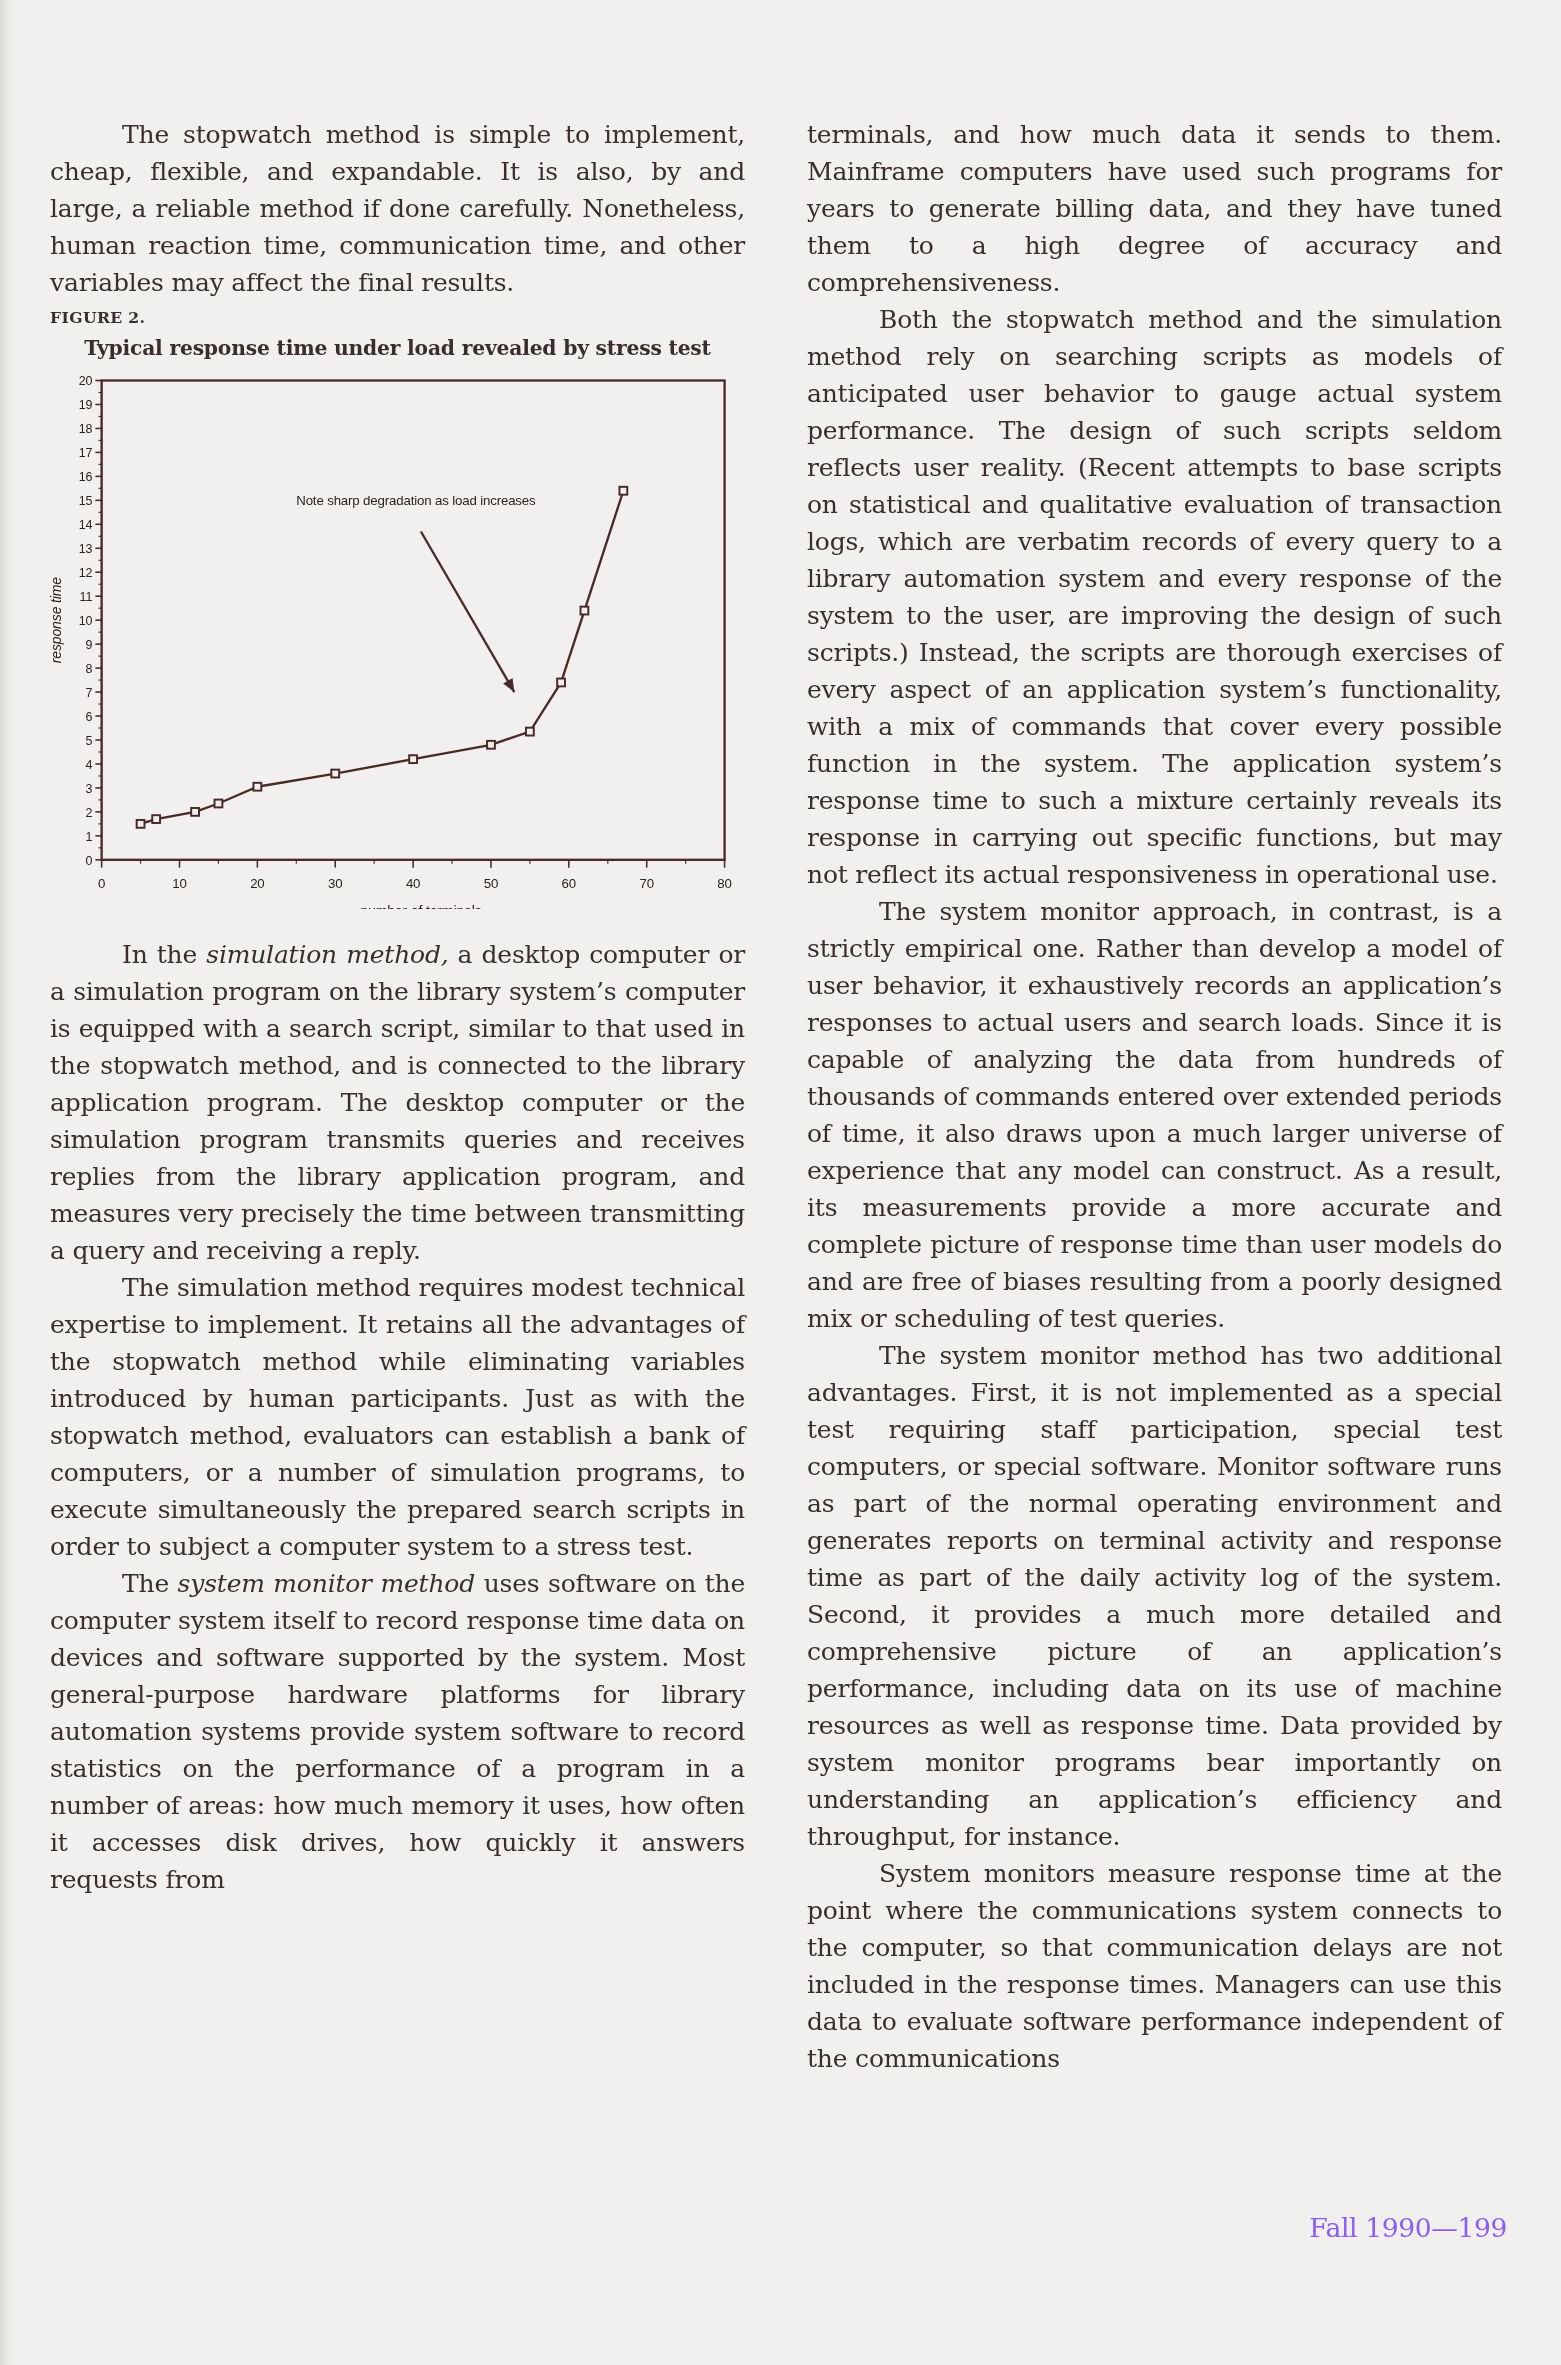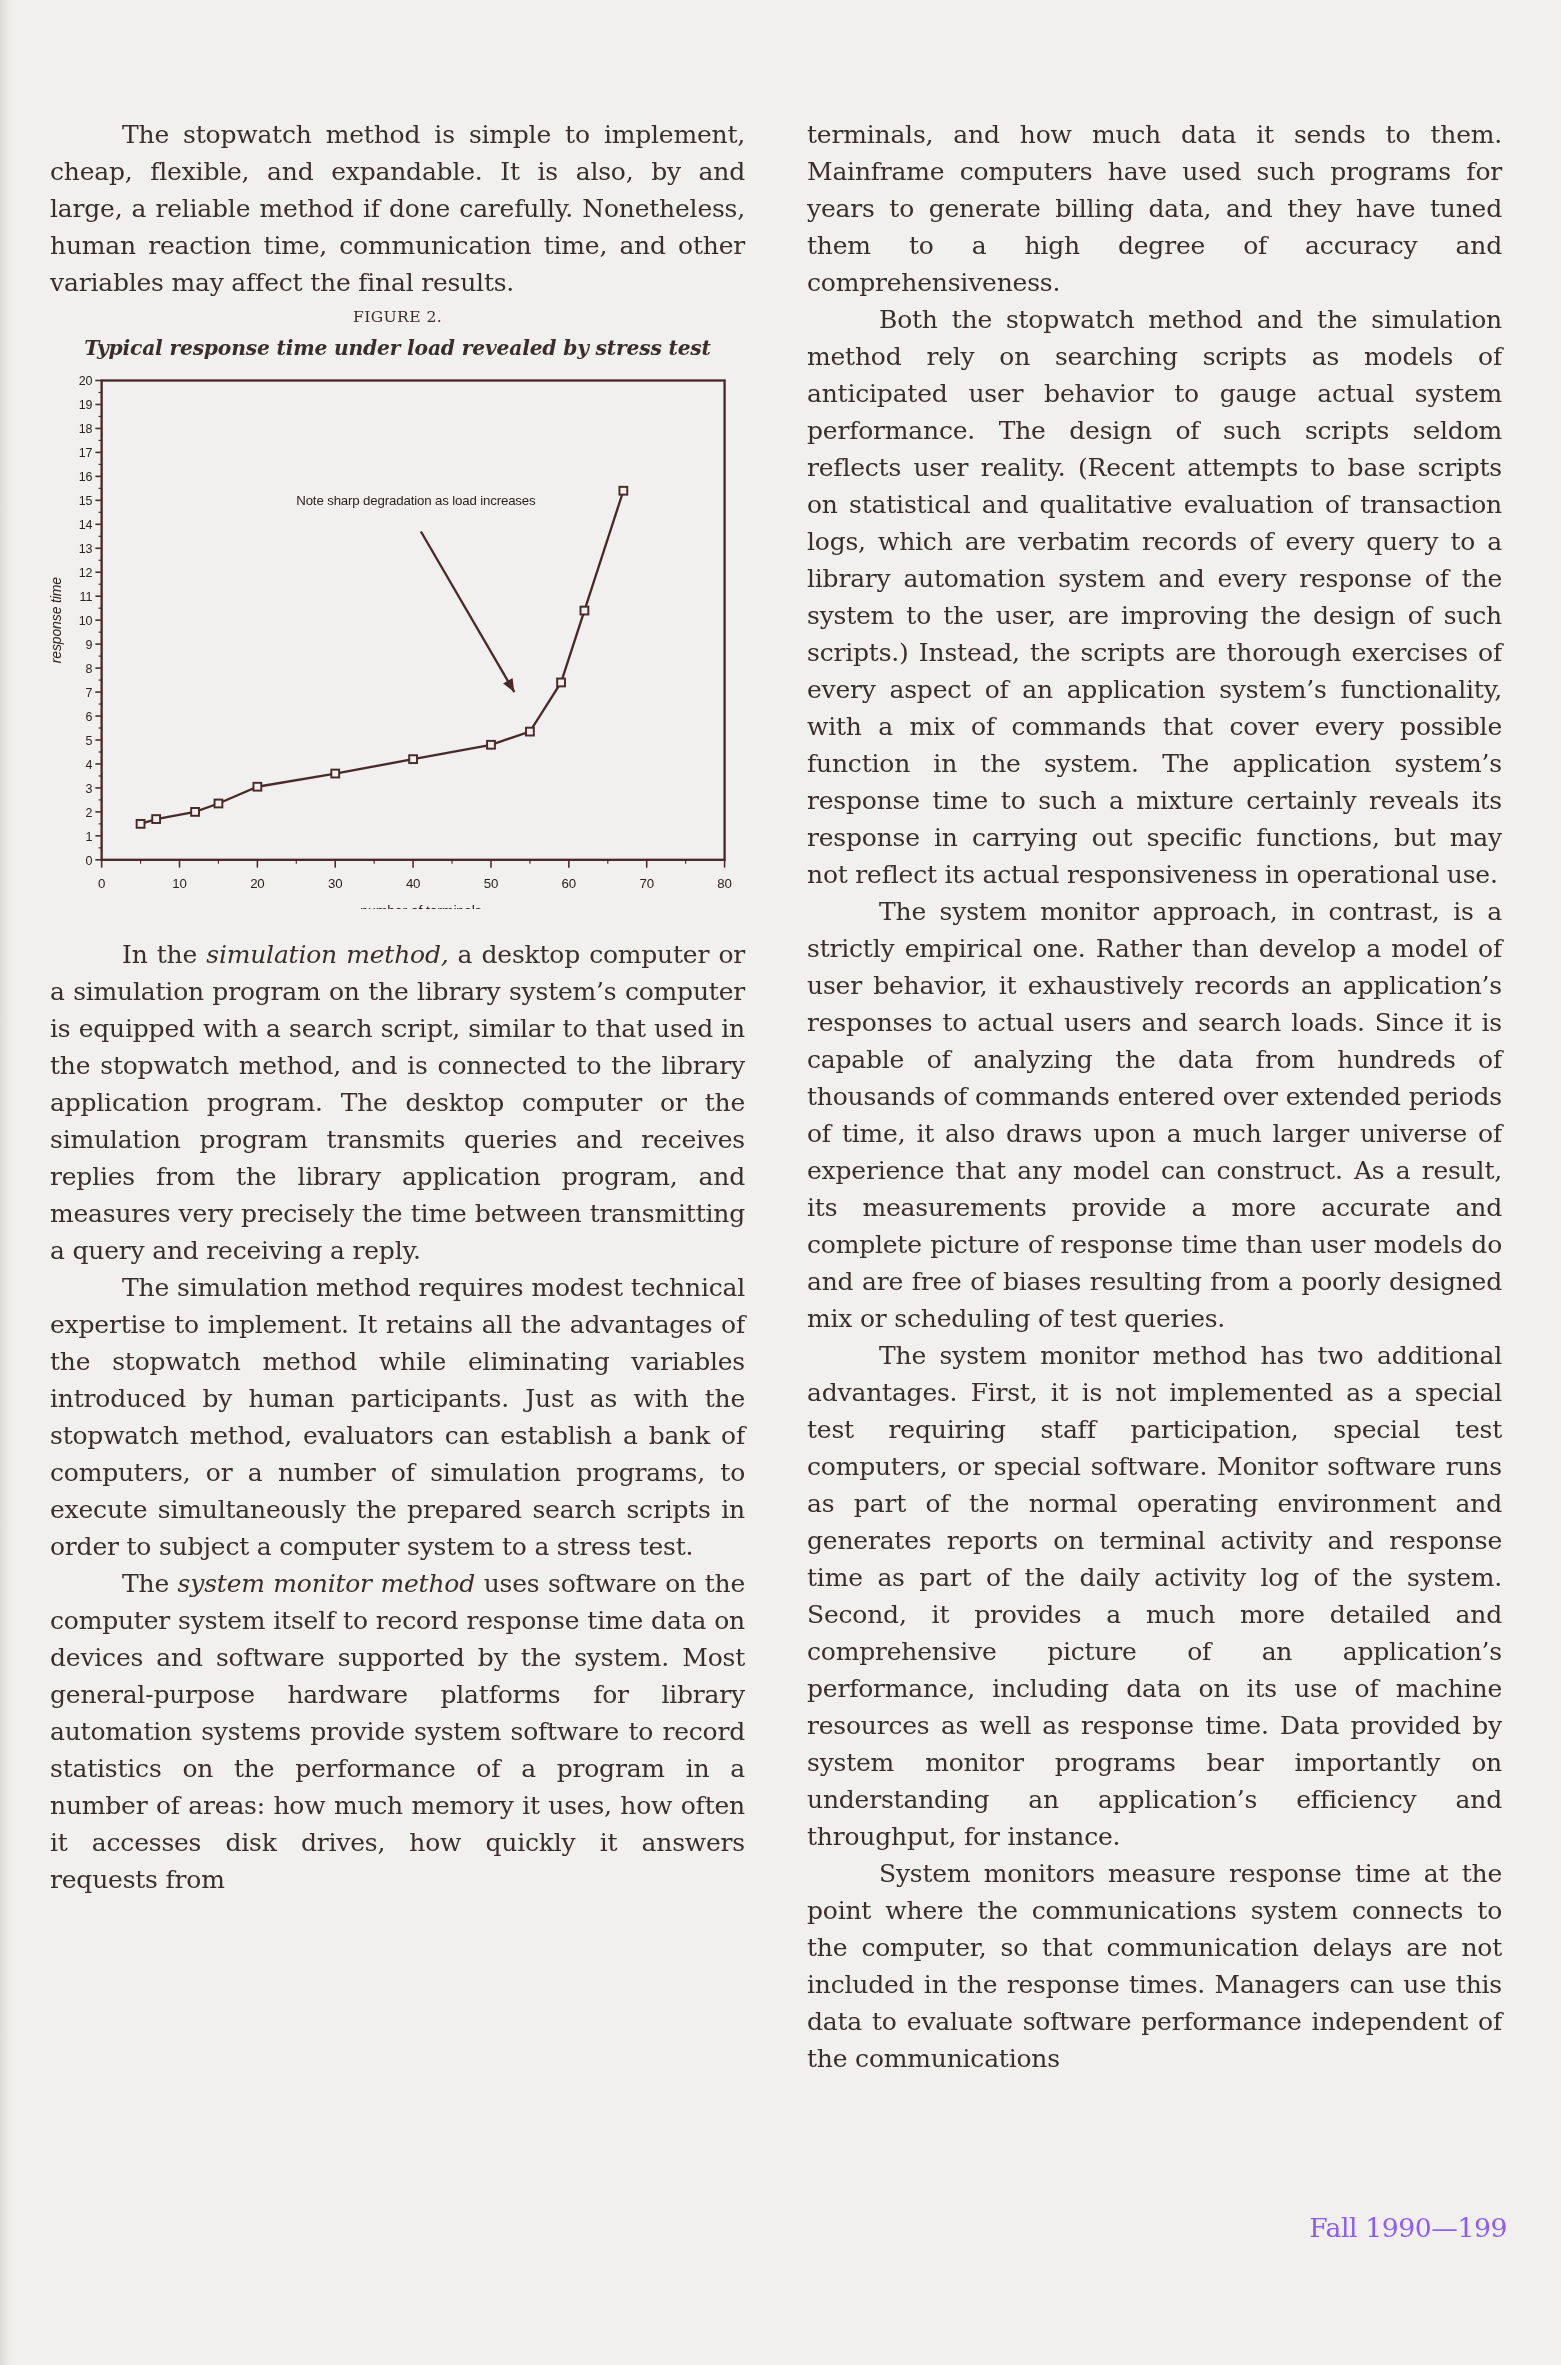--- a/index.html
+++ b/index.html
@@ -24,28 +24,28 @@
   .col p { margin: 0; }
   .col p.indent { text-indent: 72px; }
   .col p + p { margin-top: 0; }
   em { }
 
   .figure {
     position: relative; width: 695px; height: 605px;
     margin-top: 3.1px; margin-bottom: 26.6px;
   }
   .fig-label {
-    position: absolute; left: 0; width: 695px; top: 4.7px; text-align: center;
-    font-size: 15.6px; font-weight: normal; letter-spacing: 0.4px;
+    position: absolute; left: 0; width: 695px; top: 4.7px; text-align: left;
+    font-size: 15.6px; font-weight: bold; letter-spacing: 0.4px;
     font-family: "DejaVu Serif", serif; line-height: 17px;
   }
   .fig-title {
     position: absolute; left: 0; width: 695px; top: 33px; text-align: center;
     font-size: 20.3px; font-weight: bold; line-height: 23.4px;
-    font-family: "DejaVu Serif", serif; letter-spacing: -0.2px; font-style: italic;
+    font-family: "DejaVu Serif", serif; letter-spacing: -0.2px;
   }
   .chart-svg { position: absolute; left: 0; top: 0; }
 
   .footer {
     position: absolute; right: 55px; top: 2212px;
     font-size: 26.6px; font-family: "DejaVu Serif", serif; color: #8b5cf6;
     letter-spacing: -0.4px;
   }
 </style>
 </head>

